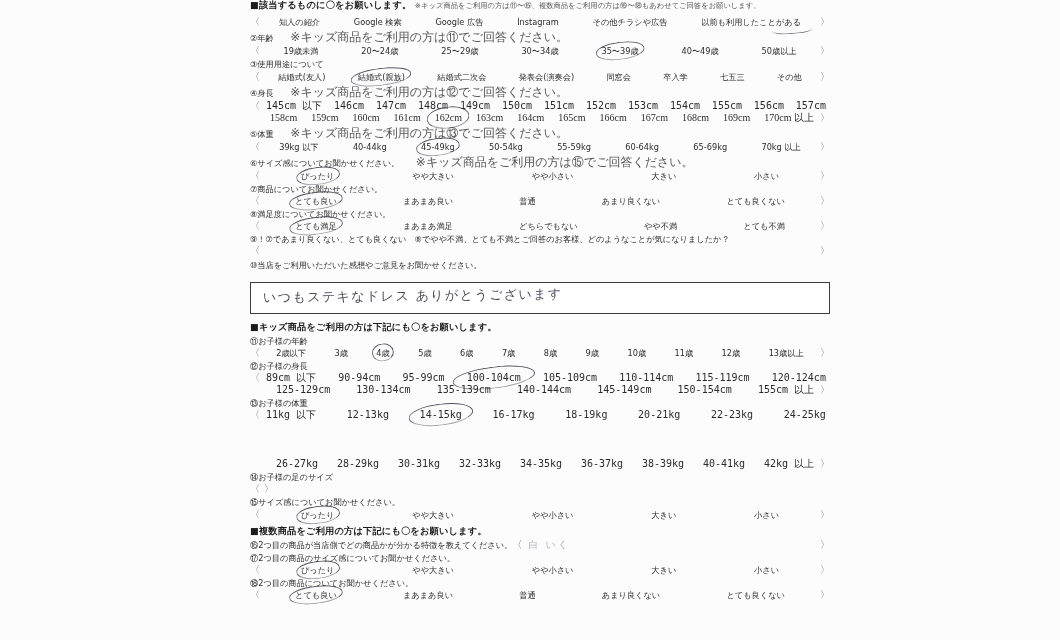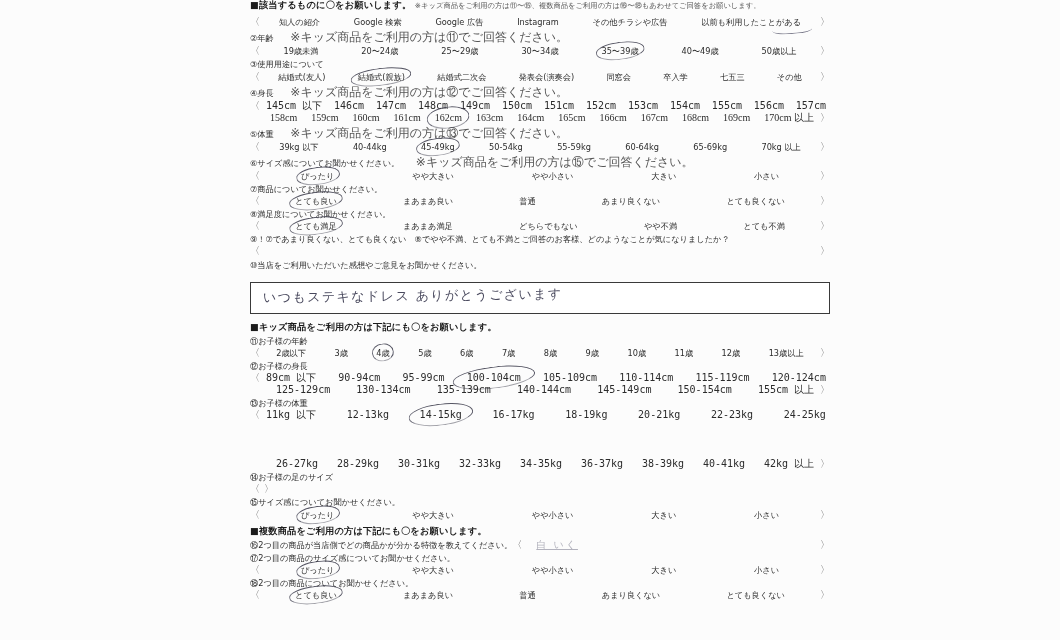--- a/index.html
+++ b/index.html
@@ -98,23 +98,22 @@
     letter-spacing:1.4px;
     transform:rotate(-.7deg);
     position:absolute;
     left:12px;top:6px;
     opacity:.92;
   }
   .hand-inline{
     color:#9a9aa8;
     font-size:10px;
     letter-spacing:2px;
-    margin-left:12px;
+    margin-left:4px;
     opacity:.75;
-    text-decoration:underline;
   }
   .sp2{height:2px;}
   .sp3{height:3px;}
   .sp4{height:4px;}
   .sp5{height:5px;}
   .sp6{height:6px;}
   .sp8{height:8px;}
   .underline-hand{
     position:absolute;
     height:10px;width:56px;

